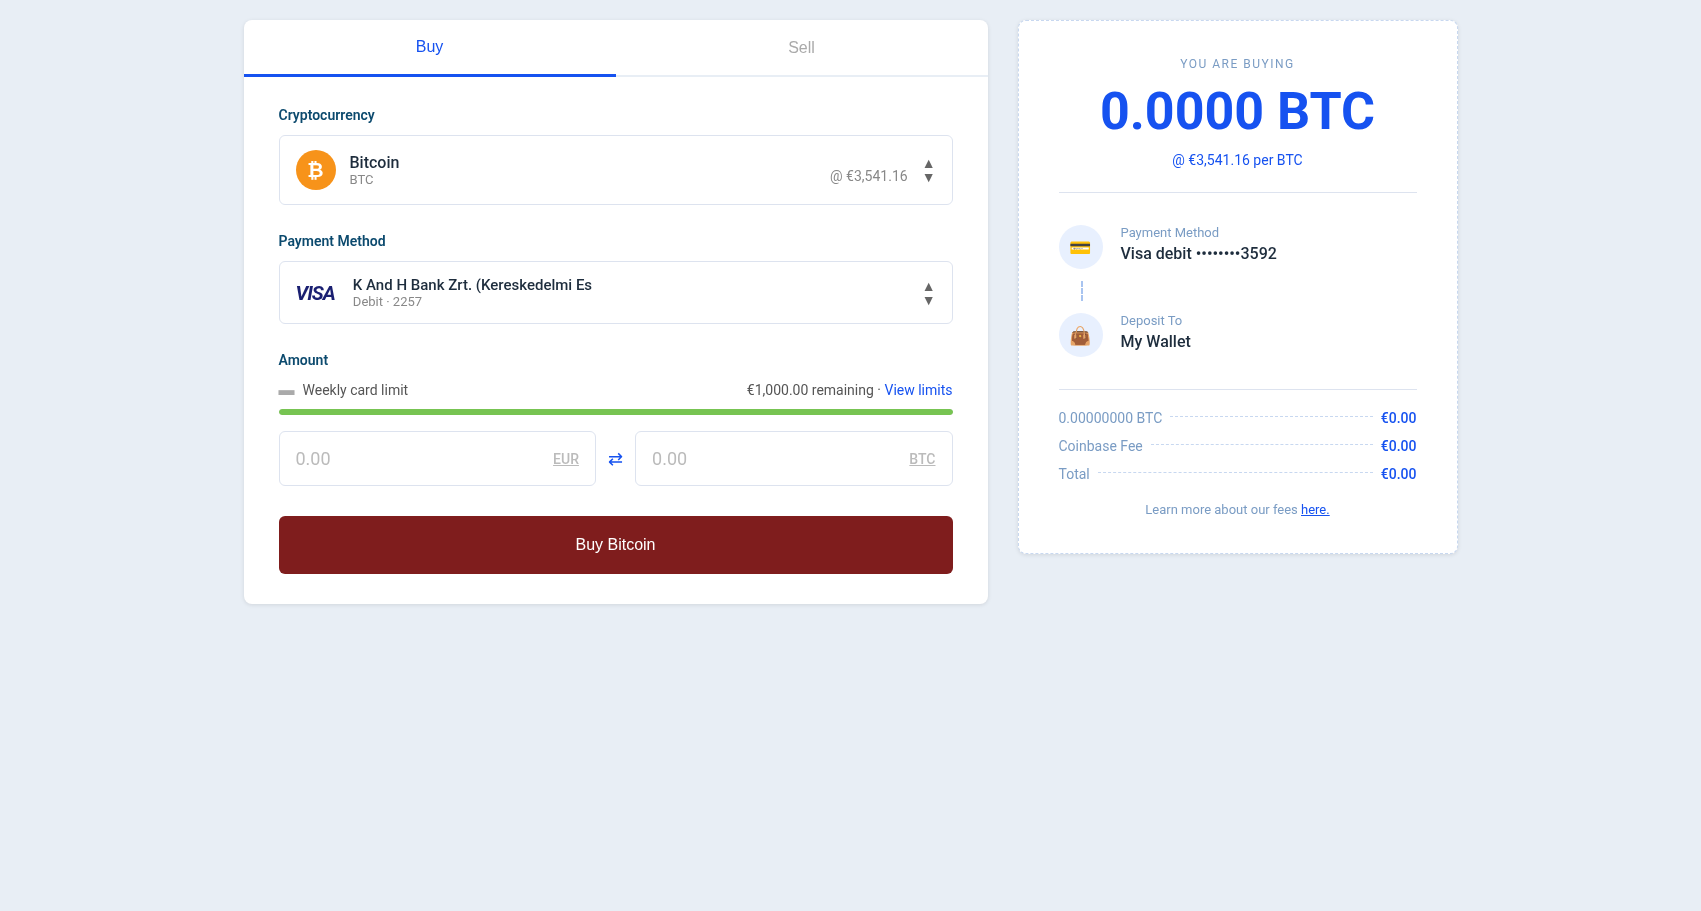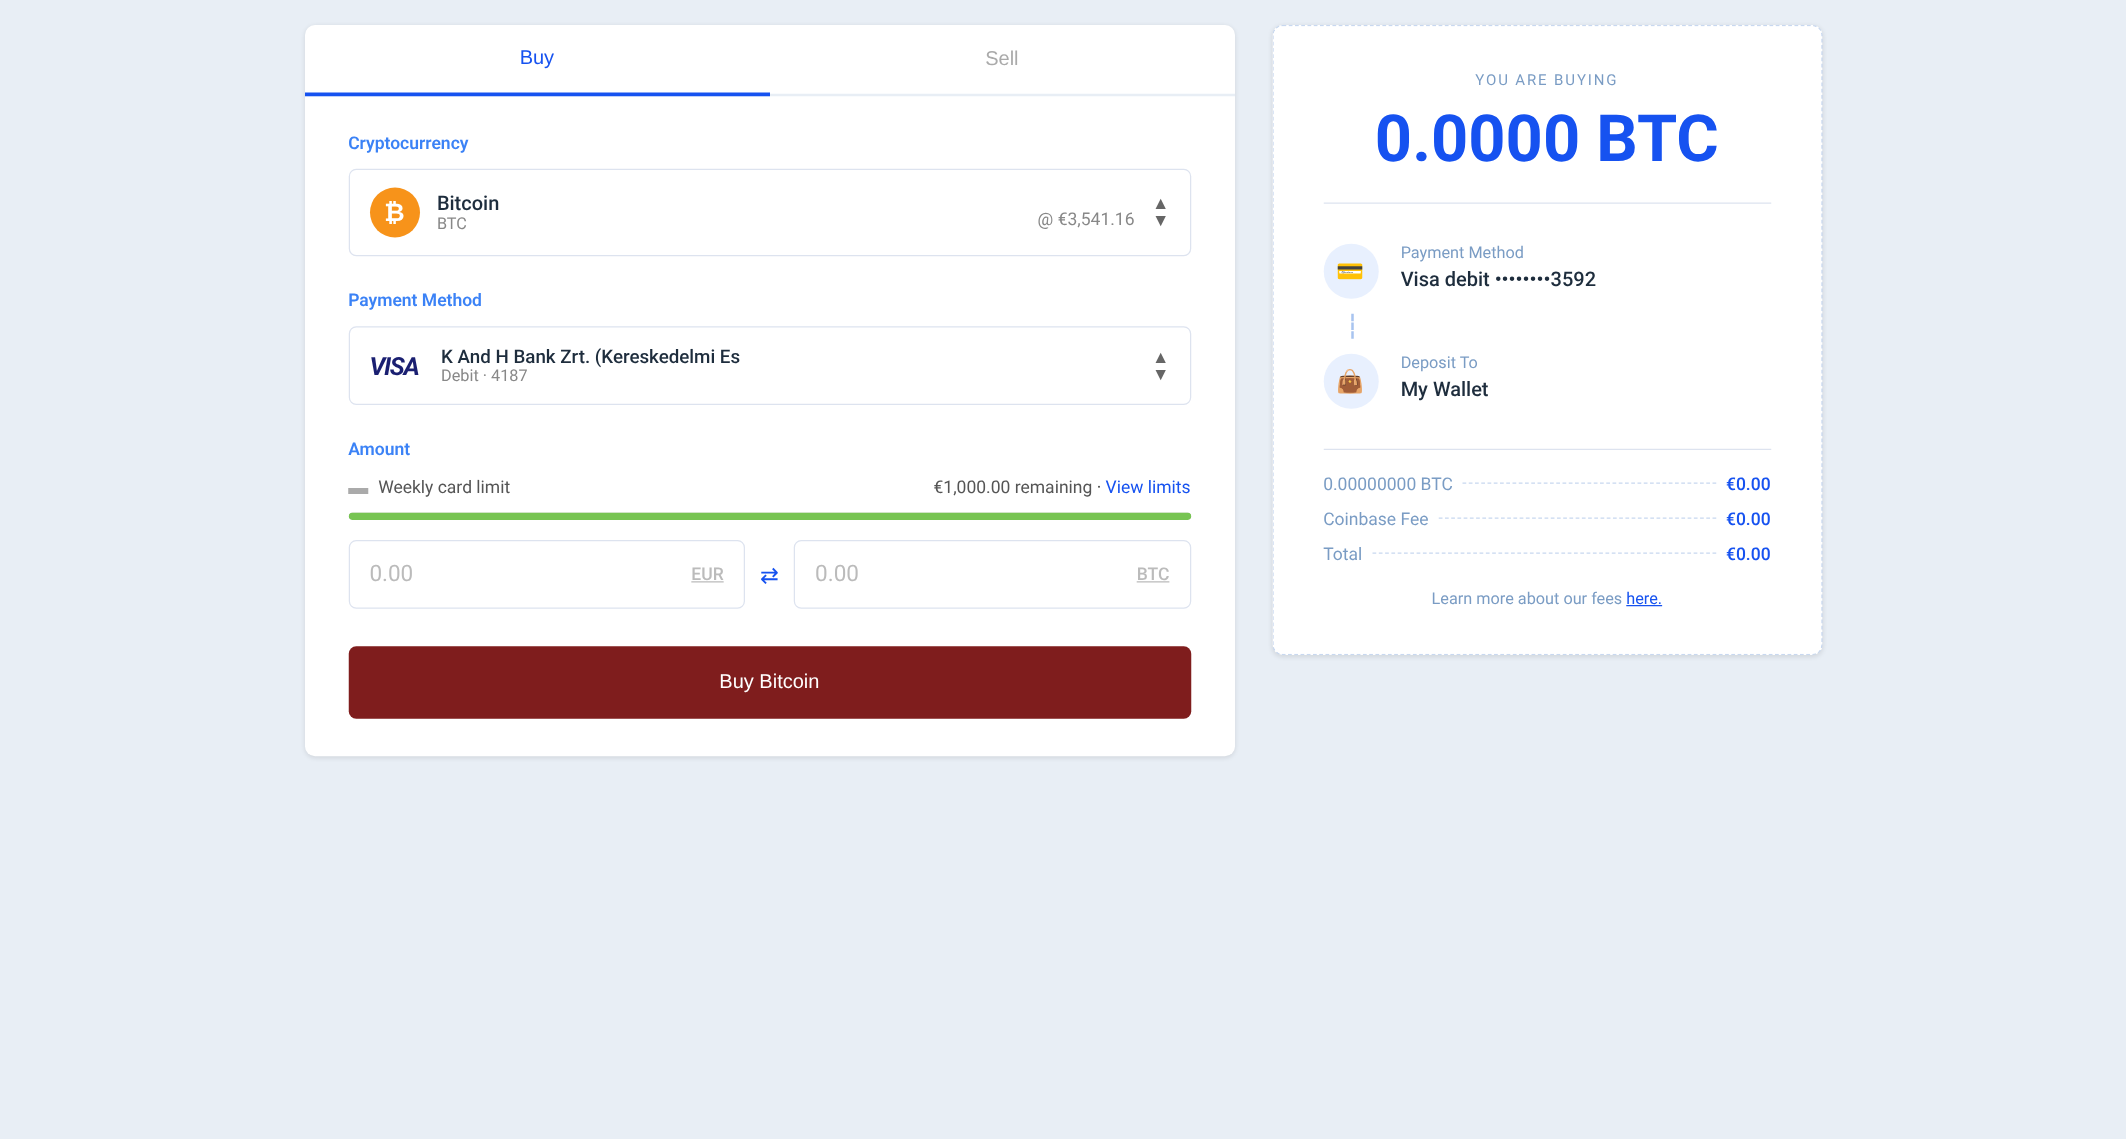--- a/index.html
+++ b/index.html
@@ -46,21 +46,21 @@
 
     .tab.inactive {
       color: #aaa;
     }
 
     .form-body {
       padding: 30px 35px;
     }
 
     .section-label {
-      color: #3b82f6;
+      color: #0c4a6e;
       font-size: 14px;
       font-weight: 600;
       margin-bottom: 12px;
     }
 
     .selector-box {
       border: 1px solid #dde3ef;
       border-radius: 6px;
       padding: 14px 16px;
       display: flex;
@@ -380,21 +380,21 @@
       </div>
     </div>
 
     <div class="section-label">Payment Method</div>
 
     <div class="selector-box">
       <div class="selector-left">
         <span class="visa-logo">VISA</span>
         <div>
           <div class="bank-name">K And H Bank Zrt. (Kereskedelmi Es</div>
-          <div class="bank-sub">Debit · 4187</div>
+          <div class="bank-sub">Debit · 2257</div>
         </div>
       </div>
       <span class="chevron">▲<br>▼</span>
     </div>
 
     <div class="amount-section">
       <div class="section-label">Amount</div>
 
       <div class="limit-row">
         <div class="limit-left">
@@ -426,20 +426,21 @@
 
       <button class="buy-button">Buy Bitcoin</button>
     </div>
 
   </div>
 </div>
 
 <div class="right-panel">
   <div class="you-are-buying">YOU ARE BUYING</div>
   <div class="big-amount">0.0000 BTC</div>
+  <div class="per-btc">@ €3,541.16 per BTC</div>
 
   <hr class="divider">
 
   <div class="info-row">
     <div class="info-icon-wrap">
       <span class="info-icon">💳</span>
     </div>
     <div>
       <div class="info-label">Payment Method</div>
       <div class="info-value">Visa debit ••••••••3592</div>

